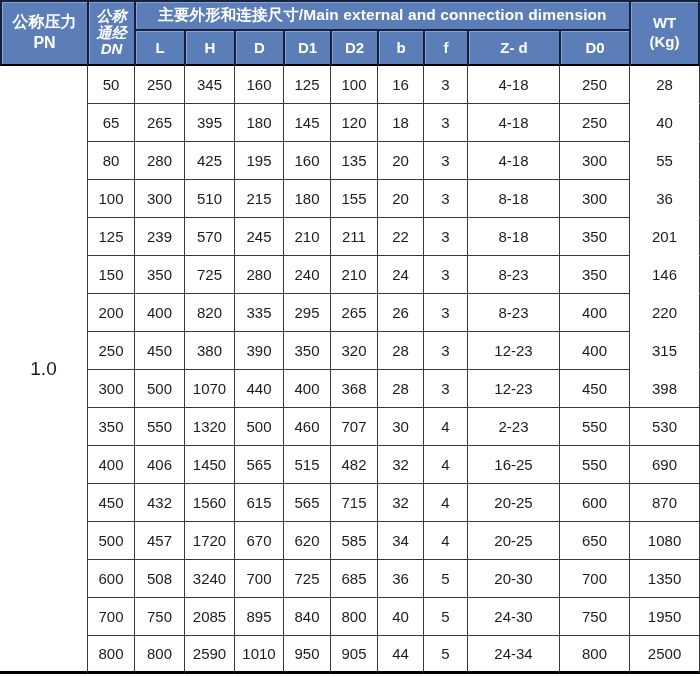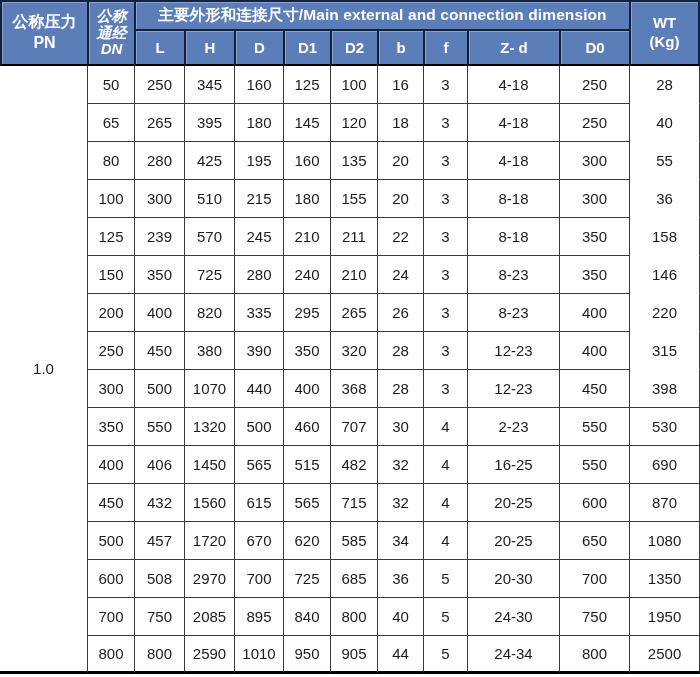--- a/index.html
+++ b/index.html
@@ -37,21 +37,21 @@
     color: #1c1c1c;
     font-size: 15px;
     text-align: center;
     vertical-align: middle;
     border-right: 1px solid #3a3a3a;
     border-bottom: 1px solid #3a3a3a;
     padding: 0;
   }
   tbody tr { height: 38px; }
   td.pn-cell {
-    font-size: 15px;
+    font-size: 19px;
     border-right: 1px solid #3a3a3a;
     border-bottom: 3px solid #000;
     border-left: none;
   }
   tbody td.no-sep { border-bottom-color: transparent; }
   tbody tr:last-child td { border-bottom: 3px solid #000; }
 </style>
 </head>
 <body>
 
@@ -157,21 +157,21 @@
         <td>125</td>
         <td>239</td>
         <td>570</td>
         <td>245</td>
         <td>210</td>
         <td>211</td>
         <td>22</td>
         <td>3</td>
         <td>8-18</td>
         <td>350</td>
-        <td class="no-sep">158</td>
+        <td class="no-sep">201</td>
       </tr>
       <tr>
         <td>150</td>
         <td>350</td>
         <td>725</td>
         <td>280</td>
         <td>240</td>
         <td>210</td>
         <td>24</td>
         <td>3</td>
@@ -266,21 +266,21 @@
         <td>585</td>
         <td>34</td>
         <td>4</td>
         <td>20-25</td>
         <td>650</td>
         <td>1080</td>
       </tr>
       <tr>
         <td>600</td>
         <td>508</td>
-        <td>2970</td>
+        <td>3240</td>
         <td>700</td>
         <td>725</td>
         <td>685</td>
         <td>36</td>
         <td>5</td>
         <td>20-30</td>
         <td>700</td>
         <td>1350</td>
       </tr>
       <tr>

